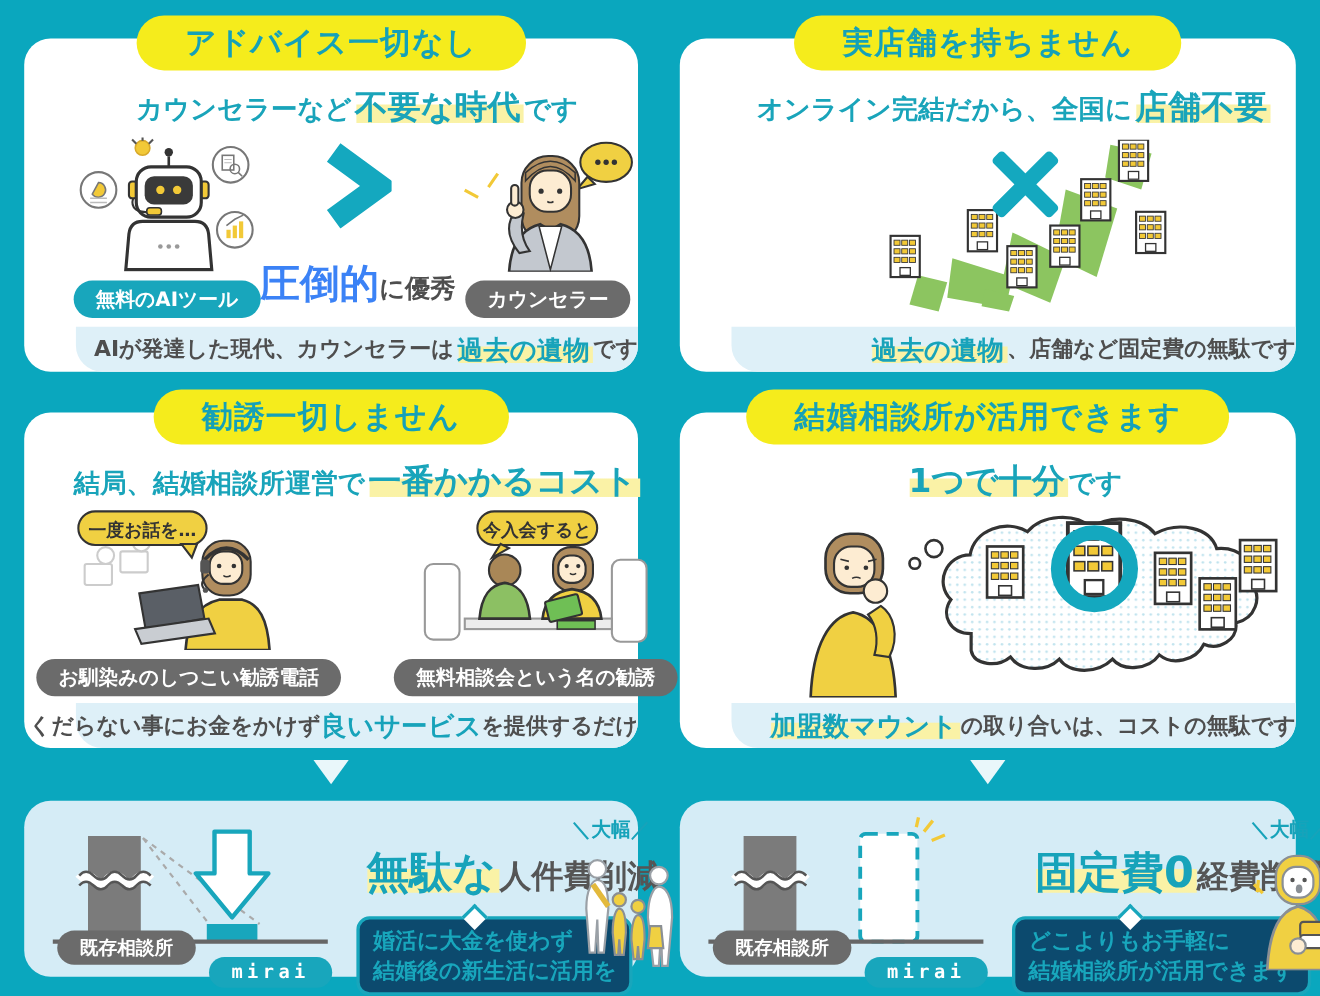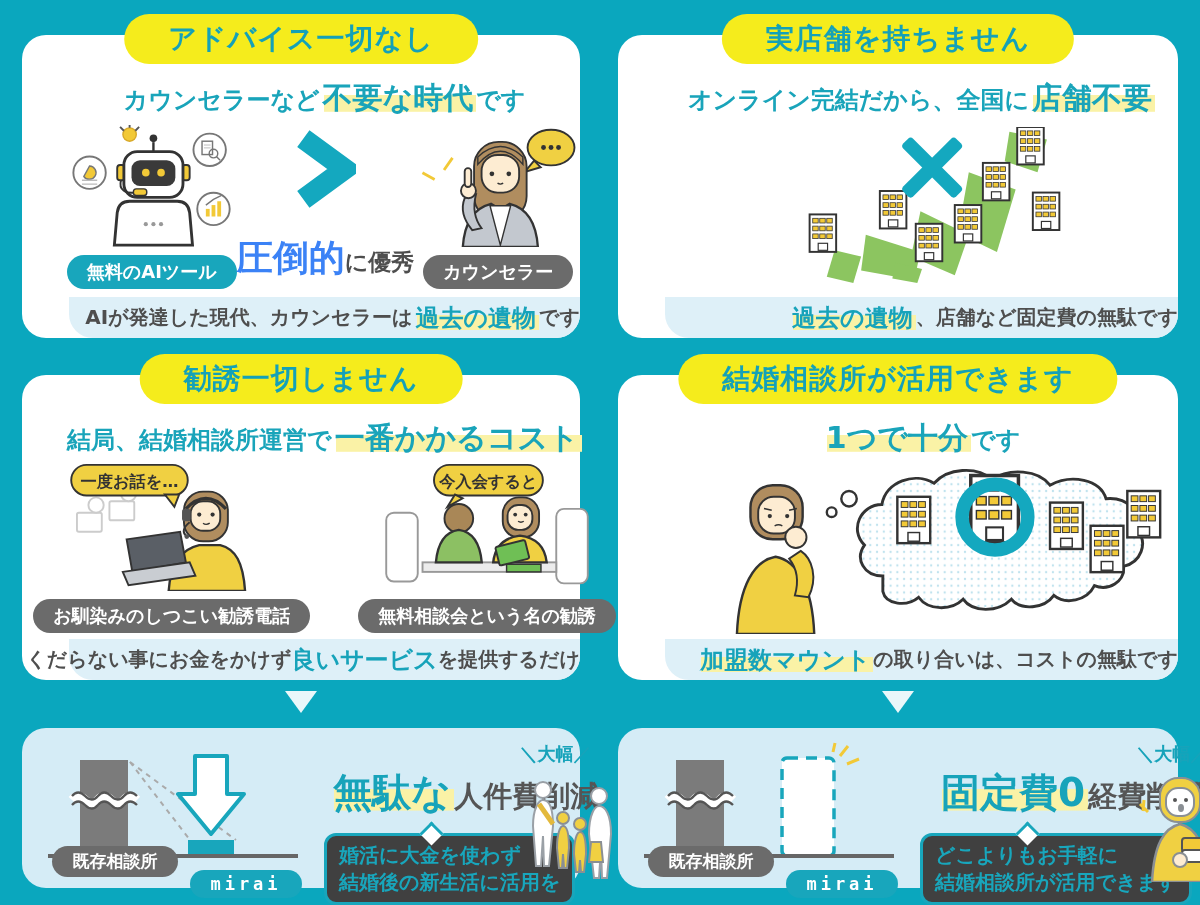--- a/index.html
+++ b/index.html
@@ -85,21 +85,21 @@
   .result-text { position:relative; flex:1; margin-left:14px; }
   .burst {
     position:absolute; top:0; right:14px;
     color:#17a3ba; font-size:18px; font-weight:bold; white-space:nowrap;
   }
   .result-title { margin-top:24px; text-align:center; white-space:nowrap; font-weight:bold; }
   .result-title .hl   { color:#17a3ba; font-size:39px; }
   .result-title .rest { color:#555; font-size:29px; }
   .bubble {
     position:relative; margin-top:13px; margin-right:30px;
-    background:#404040; border:3px solid #18a6bc; border-radius:12px;
+    background:#0c4a6e; border:3px solid #18a6bc; border-radius:12px;
     padding:6px 12px; color:#18a6bc; font-weight:bold; font-size:20px;
     line-height:1.35; white-space:nowrap;
   }
   .bubble .ptr {
     position:absolute; top:-11px; left:96px; width:17px; height:17px;
     background:#fff; border-left:3px solid #18a6bc; border-top:3px solid #18a6bc;
     transform:rotate(45deg);
   }
   .corner-art { position:absolute; right:-8px; bottom:-6px; }
 </style>

